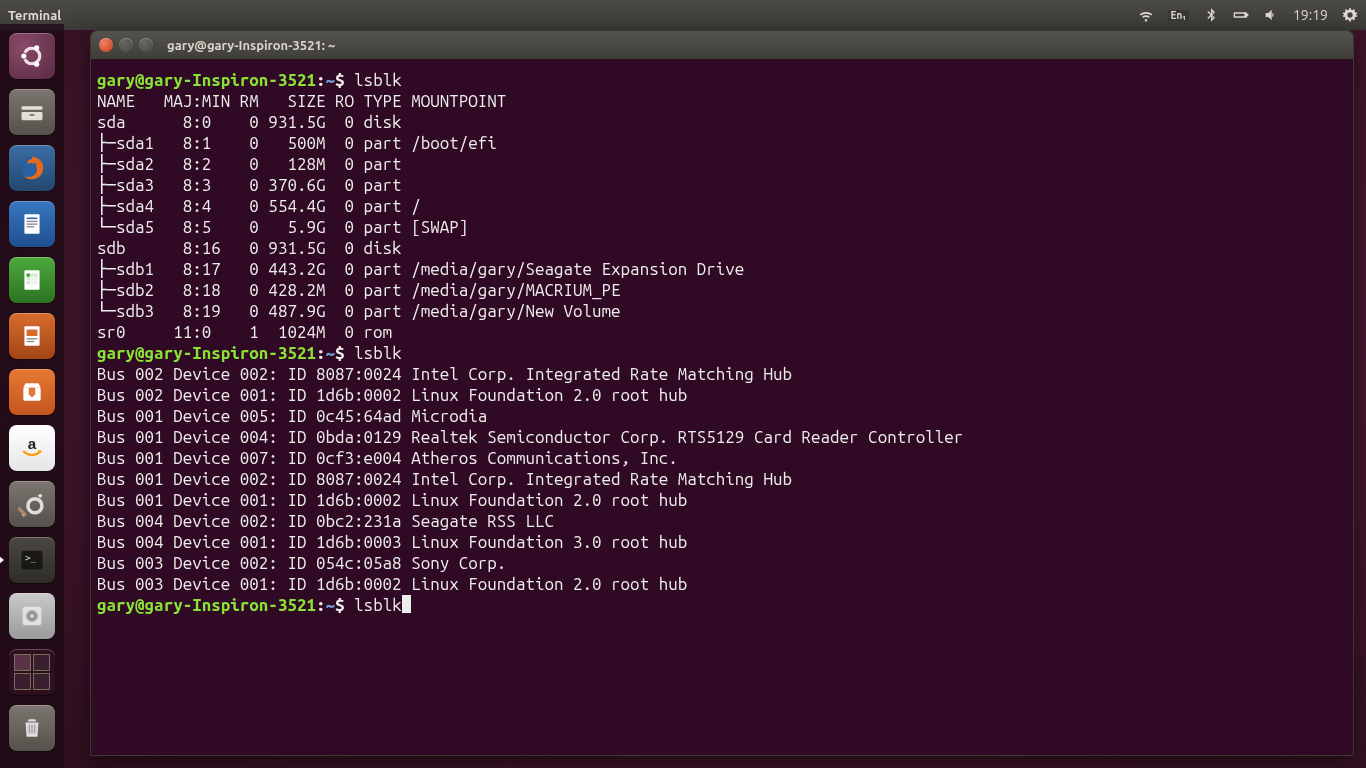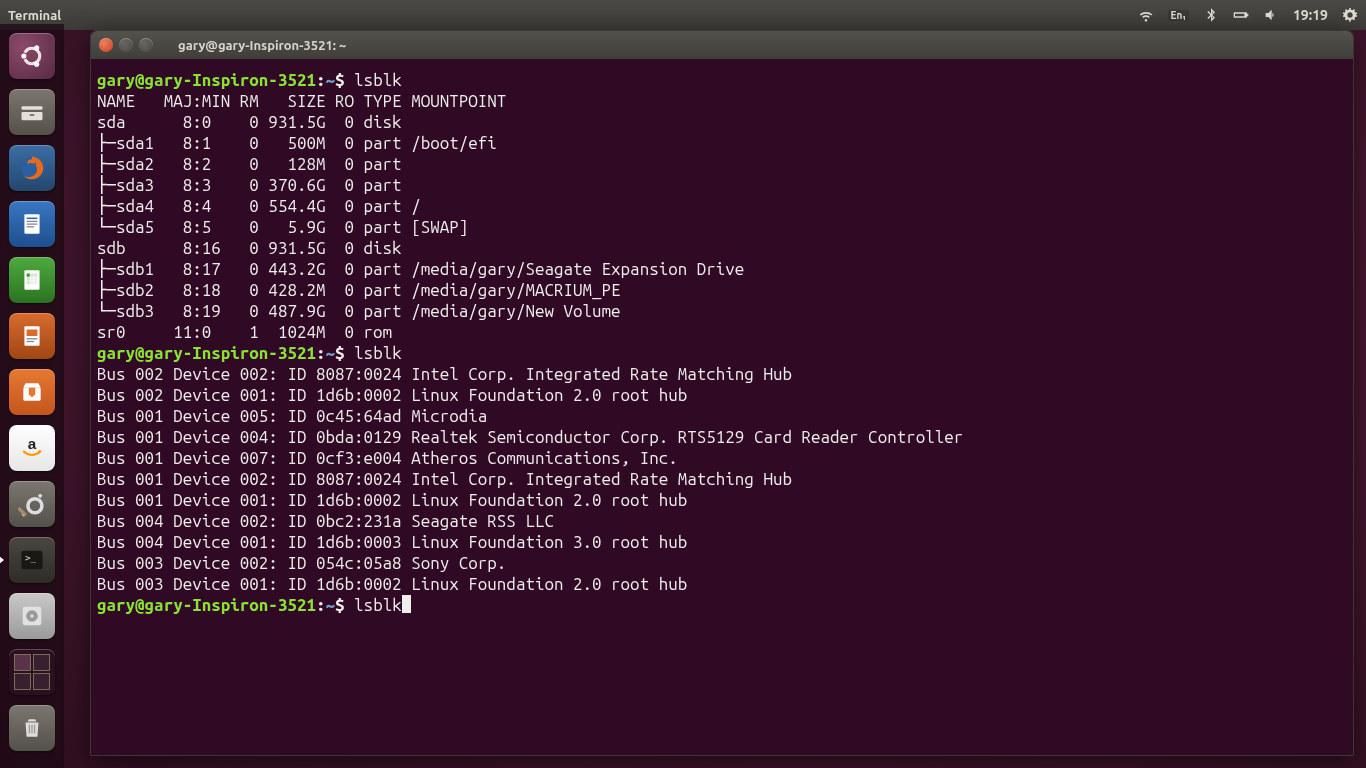--- a/index.html
+++ b/index.html
@@ -83,21 +83,21 @@
   background: linear-gradient(to bottom, #54524d, #403e39);
   border-radius: 6px 6px 0 0;
   display: flex; align-items: center;
   padding: 0 8px;
   gap: 6px;
   color: #d9d5cd; font-size: 13px; font-weight: bold;
 }
 .win-btn { width: 14px; height: 14px; border-radius: 50%; box-shadow: inset 0 1px 0 rgba(255,255,255,.3); }
 .win-close { background: radial-gradient(circle at 35% 35%, #f08060, #c83e1d); }
 .win-min, .win-max { background: radial-gradient(circle at 35% 35%, #686660, #4a4843); }
-.titlebar .title-text { margin-left: 19px; }
+.titlebar .title-text { margin-left: 8px; }
 
 .term-body {
   flex: 1;
   padding: 10px 6px;
   font-family: "Ubuntu Mono", "DejaVu Sans Mono", Menlo, monospace;
   font-size: 17px;
   line-height: 21px;
   color: #eeeeec;
   white-space: pre;
   overflow: hidden;
@@ -129,21 +129,21 @@
     <span class="tray-icon">
       <svg viewBox="0 0 24 24">
           <path d="M2 8h18a1 1 0 011 1v1h2v4h-2v1a1 1 0 01-1 1H2a1 1 0 01-1-1V9a1 1 0 011-1zm1 2v4h14v-4H3z"></path>
         </svg>
     </span>
     <span class="tray-icon">
       <svg viewBox="0 0 24 24">
           <path d="M4 9v6h4l5 5V4L8 9H4zm12 3a4 4 0 00-2-3.5v7A4 4 0 0016 12z"></path>
         </svg>
     </span>
-    <span class="tray-icon" style="font-size:14px;font-weight:bold;">19:19</span>
+    <span class="tray-icon" style="font-size:14px;font-weight:normal;">19:19</span>
     <span class="tray-icon">
       <svg viewBox="0 0 24 24">
           <path d="M12 8a4 4 0 100 8 4 4 0 000-8zm9 4l2 1-1 2-2-.5a8 8 0 01-1.3 2.2l.8 2-2 1-1.5-1.5a8 8 0 01-2.5.8L13 22h-2l-.5-2.5a8 8 0 01-2.5-.8L6.5 20l-2-1 .8-2A8 8 0 014 14.5L2 15l-1-2 2-1v-1L1 10l1-2 2 .5A8 8 0 015.3 6.3L4.5 4.3l2-1L8 4.8a8 8 0 012.5-.8L11 1.5h2L13.5 4a8 8 0 012.5.8L17.5 3.3l2 1-.8 2A8 8 0 0120 8.5l2-.5 1 2-2 1v1z"></path>
         </svg>
     </span>
   </div>
 </div>
 
 <div class="launcher">
   <div class="launch-item">

